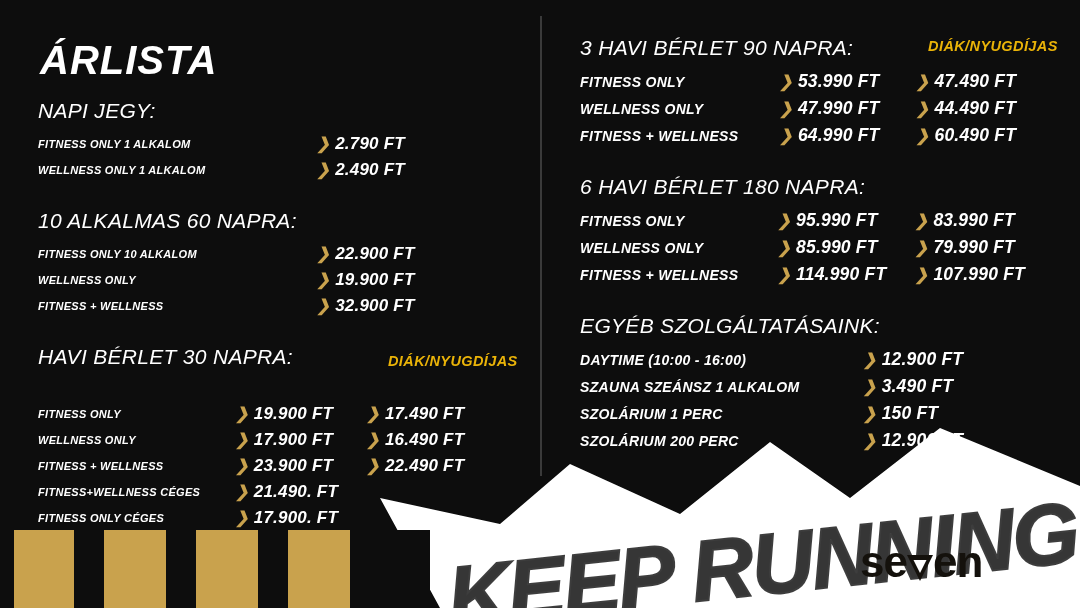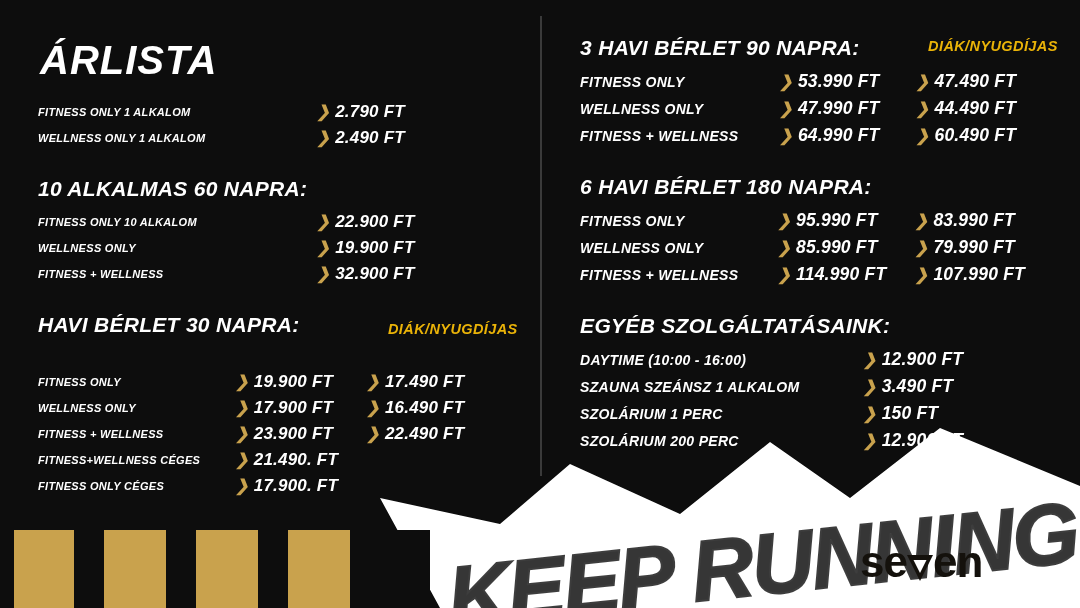--- a/index.html
+++ b/index.html
@@ -54,21 +54,21 @@
   }
 
   .page-title {
     font-style: italic; font-weight: bold;
     font-size: 40px; letter-spacing: 1px;
     margin: 14px 0 16px 2px;
   }
 
   .block { margin-bottom: 16px; }
   .block-head {
-    font-style: italic; font-weight: bold;
+    font-style: italic; font-weight: normal;
     font-size: 21px; letter-spacing: .3px;
     margin-bottom: 8px;
   }
 
   .col-header-row {
     position: relative; height: 22px; margin-bottom: 2px;
   }
   .col-header {
     position: absolute;
     font-style: italic; font-weight: bold;
@@ -138,20 +138,21 @@
     <span class="gd" style="width:62px"></span>
     <span class="bk" style="width:80px"></span>
   </div>
 
   <div class="columns">
 
     <div class="col-left">
       <div class="page-title">ÁRLISTA</div>
 
       <div class="block">
+        <div class="block-head">NAPI JEGY:</div>
         <table class="price">
           <tbody>
               <tr>
             <td class="c1 lbl">FITNESS ONLY 1 ALKALOM</td>
             <td class="c2 val"><span class="chev">❯</span><span>2.790 FT</span></td>
           </tr>
           <tr>
             <td class="c1 lbl">WELLNESS ONLY 1 ALKALOM</td>
             <td class="c2 val"><span class="chev">❯</span><span>2.490 FT</span></td>
           </tr>

